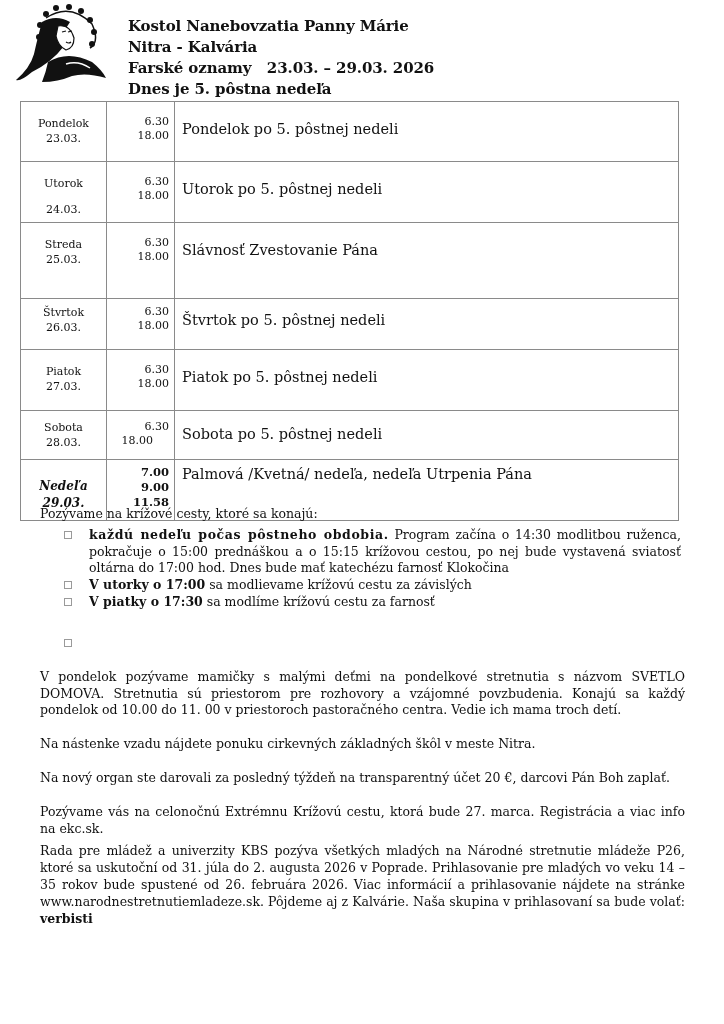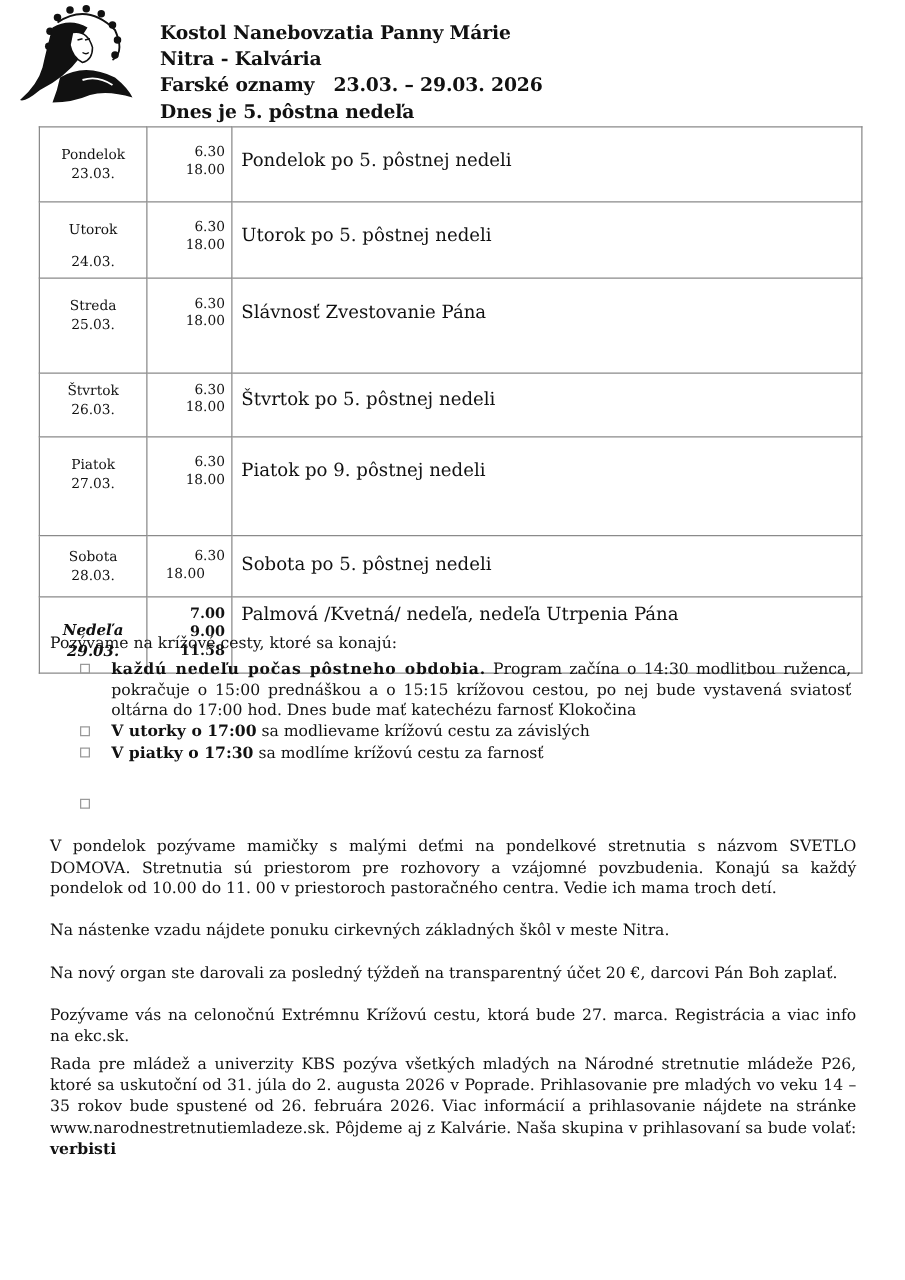--- a/index.html
+++ b/index.html
@@ -8,21 +8,21 @@
     font-family: "DejaVu Serif", "Liberation Serif", serif;
     color: #111;
   }
   .logo { position: absolute; left: 12px; top: 2px; width: 96px; height: 84px; }
   .header { position: absolute; left: 128px; top: 16px; }
   .header div {
     font-family: "DejaVu Serif", serif; font-weight: bold;
     font-size: 15px; line-height: 21px; letter-spacing: -0.1px; white-space: pre;
   }
   table.sched {
-    position: absolute; left: 31px; top: 101px; width: 659px;
+    position: absolute; left: 20px; top: 101px; width: 659px;
     border-collapse: collapse; table-layout: fixed;
   }
   table.sched td { border: 1.5px solid #8a8a8a; padding: 0; vertical-align: top; }
   table.sched col.c1 { width: 86px; }
   table.sched col.c2 { width: 68px; }
   .day {
     text-align: center; font-size: 11px; line-height: 15px; padding-top: 14px !important;
     font-family: "DejaVu Serif", serif;
   }
   .day .date { display: block; }
@@ -119,27 +119,27 @@
     <td class="desc">Slávnosť Zvestovanie Pána</td>
   </tr>
   <tr style="height:51px">
     <td class="day" style="padding-top:6px !important"><span>Štvrtok</span><span class="date">26.03.</span></td>
     <td class="times" style="padding-top:6px !important">
           <div>6.30</div>
           <div>18.00</div>
         </td>
     <td class="desc" style="padding-top:11px !important">Štvrtok po 5. pôstnej nedeli</td>
   </tr>
-  <tr style="height:79px">
+  <tr style="height:61px">
     <td class="day"><span>Piatok</span><span class="date">27.03.</span></td>
     <td class="times">
           <div>6.30</div>
           <div>18.00</div>
         </td>
-    <td class="desc">Piatok po 9. pôstnej nedeli</td>
+    <td class="desc">Piatok po 5. pôstnej nedeli</td>
   </tr>
   <tr style="height:49px">
     <td class="day" style="padding-top:9px !important"><span>Sobota</span><span class="date">28.03.</span></td>
     <td class="times" style="padding-top:9px !important">
           <div>6.30</div>
           <div style="margin-right:16px">18.00</div>
         </td>
     <td class="desc" style="padding-top:13px !important">Sobota po 5. pôstnej nedeli</td>
   </tr>
   <tr class="sunday" style="height:61px">

